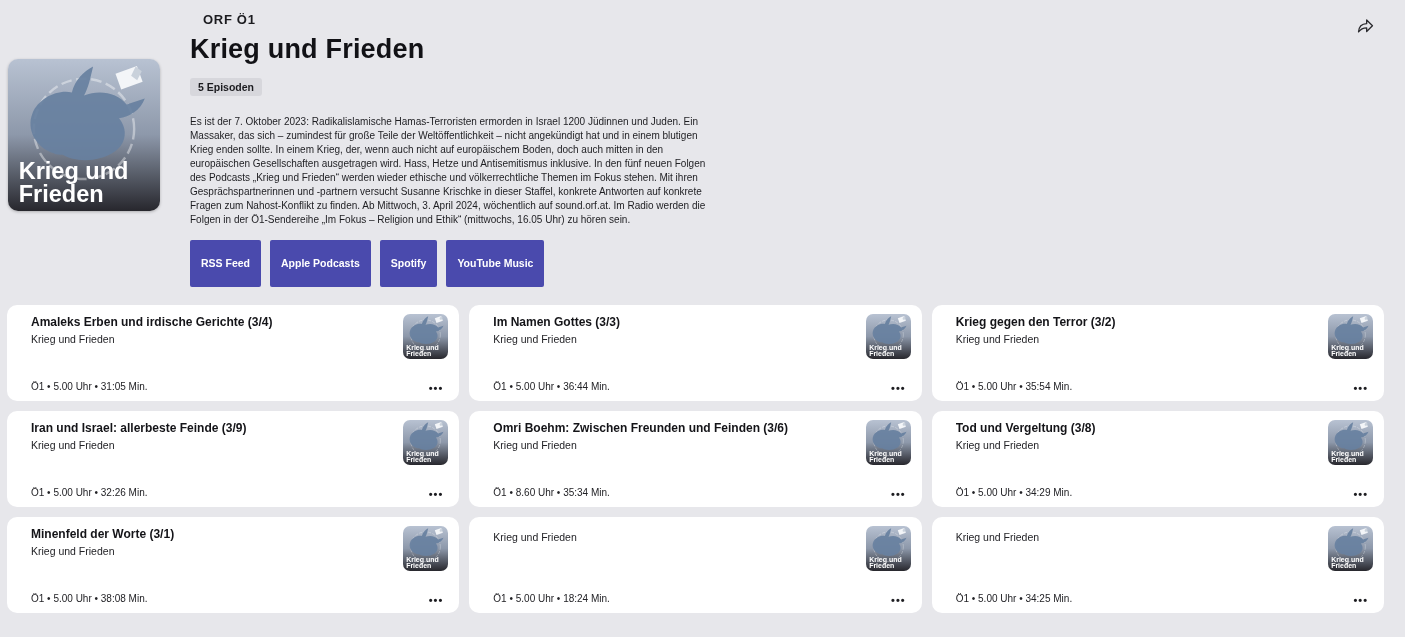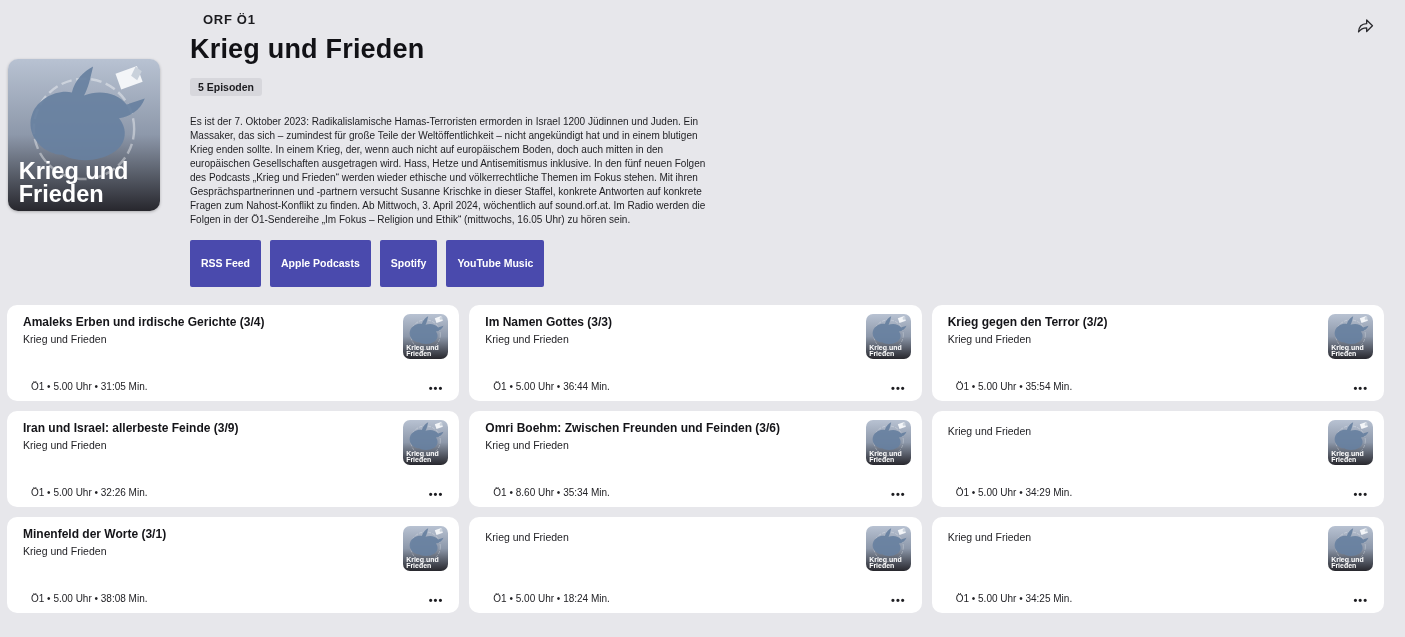--- a/index.html
+++ b/index.html
@@ -33,21 +33,21 @@
   .share-btn{
     position:absolute;top:16px;right:28px;background:none;border:none;padding:2px;cursor:pointer;
   }
   
   .grid{
     position:absolute;left:7px;top:305px;width:1377px;
     display:grid;grid-template-columns:repeat(3,1fr);gap:10px;
   }
   .card{
     background:#ffffff;border-radius:10px;height:96px;position:relative;
-    padding:10px 16px;box-sizing:border-box;cursor:pointer;
+    padding:10px 24px;box-sizing:border-box;cursor:pointer;
   }
   .ep-title{font-size:12px;font-weight:bold;color:#141418;padding-right:70px;white-space:nowrap;overflow:hidden;}
   .ep-show{font-size:10.5px;color:#232327;margin-top:4px;}
   .cover{
     position:absolute;top:9px;right:11px;width:45px;height:45px;
     border-radius:7px;overflow:hidden;
   }
   .cover svg{display:block;}
   .ep-meta{position:absolute;left:24px;bottom:9px;font-size:10px;color:#222226;}
   .more{
@@ -160,20 +160,21 @@
     <div class="cover">
         <svg viewBox="0 0 100 100" width="45" height="45">
           <use href="#cover-art"></use>
         </svg>
       </div>
     <div class="ep-meta">Ö1 • 8.60 Uhr • 35:34 Min.</div>
     <button class="more">•••</button>
   </div>
 
   <div class="card">
+    <div class="ep-title">Tod und Vergeltung (3/8)</div>
     <div class="ep-show">Krieg und Frieden</div>
     <div class="cover">
         <svg viewBox="0 0 100 100" width="45" height="45">
           <use href="#cover-art"></use>
         </svg>
       </div>
     <div class="ep-meta">Ö1 • 5.00 Uhr • 34:29 Min.</div>
     <button class="more">•••</button>
   </div>
 

